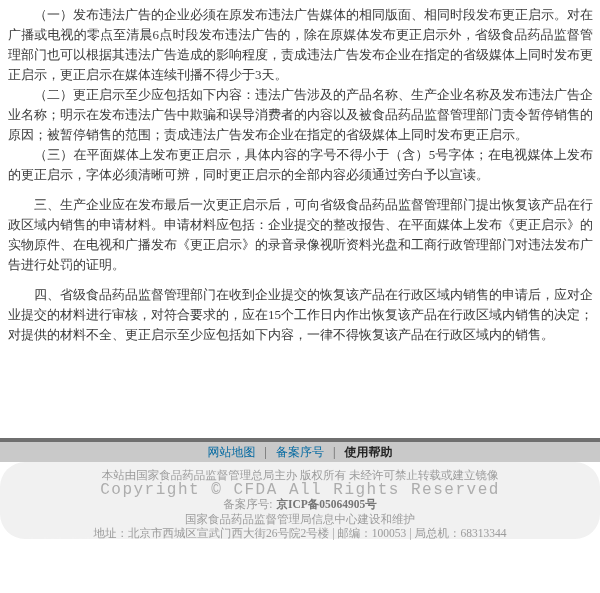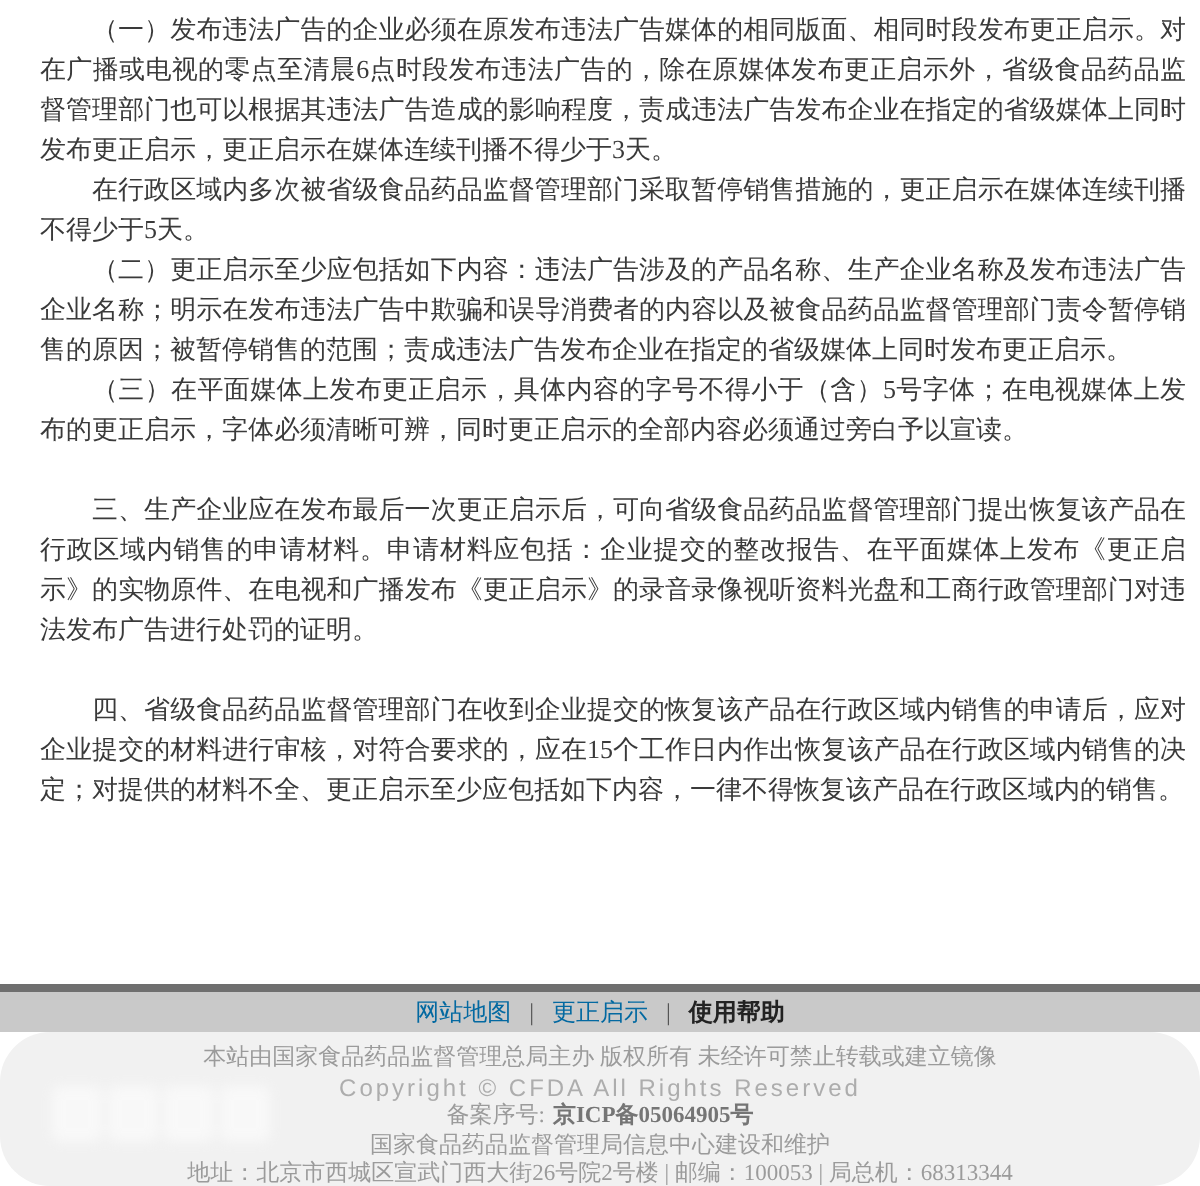--- a/index.html
+++ b/index.html
@@ -4,33 +4,33 @@
 <style>
   * { box-sizing: border-box; }
   html, body { margin: 0; padding: 0; }
   body {
     width: 600px; height: 593px;
     overflow: hidden; position: relative;
     background: #ffffff;
     font-family: "Liberation Serif", "DejaVu Serif", serif;
   }
   .doc {
-    height: 492px;
-    padding: 5px 7px 0 20px;
+    height: 438px;
+    padding: 5px 7px 0 8px;
     font-size: 13px;
     line-height: 20px;
     color: #3a3a3a;
     overflow: hidden;
   }
   .para {
     margin: 0;
     text-indent: 2em;
     text-align: justify;
   }
-  .gap { margin-top: 20px; }
+  .gap { margin-top: 10px; }
   .footer-rule { height: 4px; background: #6f6f6f; }
   .footer-linkbar {
     height: 20px; line-height: 20px;
     background: #c9c9c9;
     text-align: center;
     font-size: 12px; color: #333333;
   }
   .footer-linkbar a { color: #0369a1; text-decoration: none; cursor: pointer; }
   .footer-linkbar .sep { margin: 0 9px; color: #555555; }
   .footer-linkbar .bold { font-weight: bold; color: #222222; text-align: center; }
@@ -39,22 +39,22 @@
     background: #f1f1f1;
     text-align: center;
     padding-top: 6px;
     font-size: 11.5px;
     line-height: 14.5px;
     color: #9b9b9b;
     border-radius: 25px;
   }
   .fline { margin: 0; white-space: nowrap; }
   .copyright {
-    font-family: Liberation Sans, sans-serif;
-    font-size: 12px;
+    font-family: Liberation Mono, monospace;
+    font-size: 16px;
     letter-spacing: 1.5px;
     color: #adadad;
   }
   .icp-num { color: #757575; font-weight: bold; margin-left: 4px; }
   .watermark {
     position: absolute;
     left: 26px; top: 543px;
     display: flex; gap: 3px;
     opacity: 0.55;
     filter: blur(3px);
@@ -64,32 +64,31 @@
     width: 25px; height: 28px;
     background: #ffffff;
     border-radius: 4px;
   }
 </style>
 </head>
 <body>
 
 <div class="doc">
   <p class="para">（一）发布违法广告的企业必须在原发布违法广告媒体的相同版面、相同时段发布更正启示。对在广播或电视的零点至清晨6点时段发布违法广告的，除在原媒体发布更正启示外，省级食品药品监督管理部门也可以根据其违法广告造成的影响程度，责成违法广告发布企业在指定的省级媒体上同时发布更正启示，更正启示在媒体连续刊播不得少于3天。</p>
-  <p class="para">在行政区域内多次被省级食品药品监督管理部门采取暂停销售措施的，更正启示在媒体连续刊播不得少于5天。</p>
   <p class="para">（二）更正启示至少应包括如下内容：违法广告涉及的产品名称、生产企业名称及发布违法广告企业名称；明示在发布违法广告中欺骗和误导消费者的内容以及被食品药品监督管理部门责令暂停销售的原因；被暂停销售的范围；责成违法广告发布企业在指定的省级媒体上同时发布更正启示。</p>
   <p class="para">（三）在平面媒体上发布更正启示，具体内容的字号不得小于（含）5号字体；在电视媒体上发布的更正启示，字体必须清晰可辨，同时更正启示的全部内容必须通过旁白予以宣读。</p>
   <p class="para gap">三、生产企业应在发布最后一次更正启示后，可向省级食品药品监督管理部门提出恢复该产品在行政区域内销售的申请材料。申请材料应包括：企业提交的整改报告、在平面媒体上发布《更正启示》的实物原件、在电视和广播发布《更正启示》的录音录像视听资料光盘和工商行政管理部门对违法发布广告进行处罚的证明。</p>
   <p class="para gap">四、省级食品药品监督管理部门在收到企业提交的恢复该产品在行政区域内销售的申请后，应对企业提交的材料进行审核，对符合要求的，应在15个工作日内作出恢复该产品在行政区域内销售的决定；对提供的材料不全、更正启示至少应包括如下内容，一律不得恢复该产品在行政区域内的销售。</p>
 
 </div>
 
 <div class="footer-rule"></div>
 
 <div class="footer-linkbar">
-  <a>网站地图</a><span class="sep">|</span><a>更正启示</a><span class="sep">|</span><a class="bold">使用帮助</a>
+  <a>网站地图</a><span class="sep">|</span><a>备案序号</a><span class="sep">|</span><a class="bold">使用帮助</a>
 </div>
 
 <div class="footer-main">
   <div class="fline">本站由国家食品药品监督管理总局主办 版权所有 未经许可禁止转载或建立镜像</div>
   <div class="fline copyright">Copyright © CFDA All Rights Reserved</div>
   <div class="fline"><span>备案序号:</span><span class="icp-num">京ICP备05064905号</span></div>
   <div class="fline">国家食品药品监督管理局信息中心建设和维护</div>
   <div class="fline">地址：北京市西城区宣武门西大街26号院2号楼 | 邮编：100053 | 局总机：68313344</div>
 </div>
 

